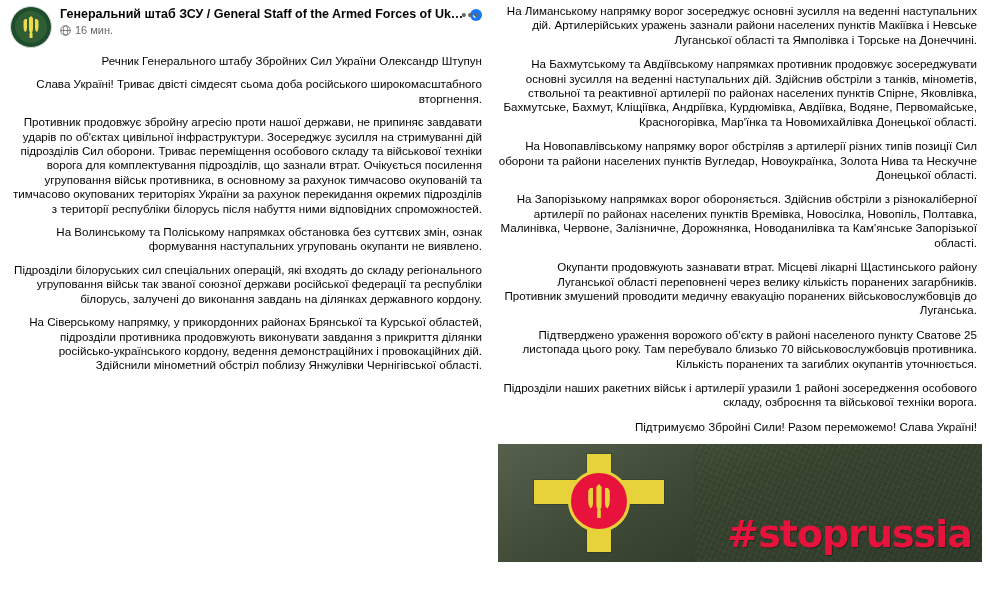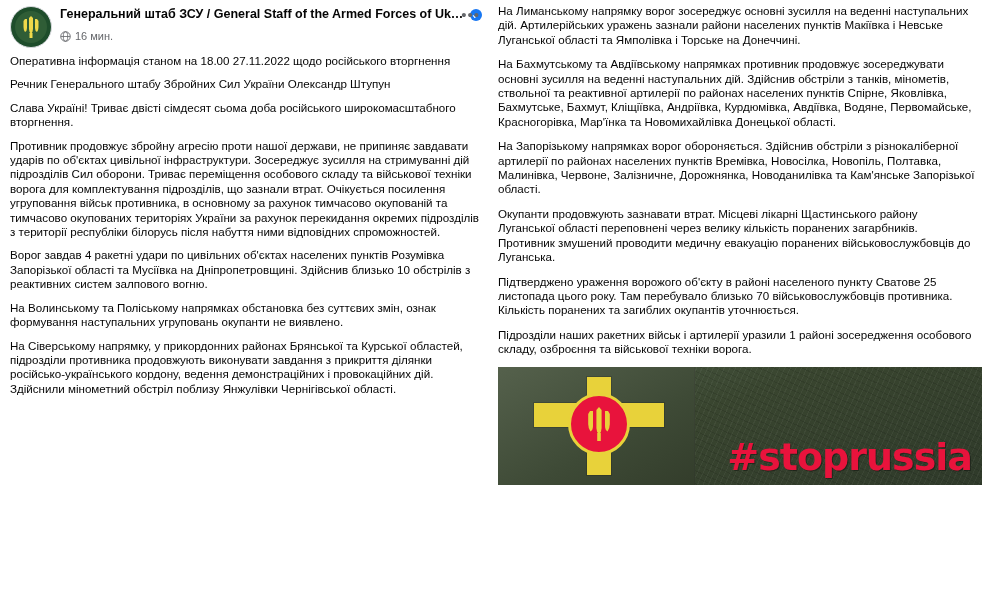--- a/index.html
+++ b/index.html
@@ -97,21 +97,21 @@
     top: 5.2px;
     width: 3px;
     height: 1.6px;
     border-left: 1.6px solid #fff;
     border-bottom: 1.6px solid #fff;
     transform: rotate(-45deg);
   }
   .meta-row {
     display: flex;
     align-items: center;
-    margin-top: 8px;
+    margin-top: 2px;
     color: #65676b;
     font-size: 11px;
   }
   .globe-icon {
     width: 11px;
     height: 11px;
     margin-right: 4px;
     flex: 0 0 11px;
   }
   .menu-dots {
@@ -124,21 +124,21 @@
     line-height: 10px;
     cursor: pointer;
   }
 
   
   p.para {
     margin: 0 0 9px 0;
     font-size: 11.6px;
     line-height: 14.4px;
     color: #050505;
-    text-align: left;
+    text-align: right;
     word-spacing: 0px;
   }
   .col-right p.para {
     margin-bottom: 10px;
   }
 
   
   .post-image {
     position: relative;
     width: 484px;
@@ -243,37 +243,38 @@
               <circle cx="6" cy="6" r="5.2" fill="none" stroke="#65676b" stroke-width="1"></circle>
               <ellipse cx="6" cy="6" rx="2.4" ry="5.2" fill="none" stroke="#65676b" stroke-width="0.9"></ellipse>
               <line x1="0.9" y1="6" x2="11.1" y2="6" stroke="#65676b" stroke-width="0.9"></line>
             </svg>
             <span>16 мин.</span>
           </div>
         </div>
         <div class="menu-dots">•••</div>
       </div>
 
-      <p class="para">Оперативна інформація станом на 18.00 27.11.2022 щодо російського вторгнення</p>
       <p class="para">Речник Генерального штабу Збройних Сил України Олександр Штупун</p>
       <p class="para">Слава Україні! Триває двісті сімдесят сьома доба російського широкомасштабного вторгнення.</p>
       <p class="para">Противник продовжує збройну агресію проти нашої держави, не припиняє завдавати ударів по об'єктах цивільної інфраструктури. Зосереджує зусилля на стримуванні дій підрозділів Сил оборони. Триває переміщення особового складу та військової техніки ворога для комплектування підрозділів, що зазнали втрат. Очікується посилення угруповання військ противника, в основному за рахунок тимчасово окупованій та тимчасово окупованих територіях України за рахунок перекидання окремих підрозділів з території республіки білорусь після набуття ними відповідних спроможностей.</p>
-      <p class="para">Ворог завдав 4 ракетні удари по цивільних об'єктах населених пунктів Розумівка Запорізької області та Мусіївка на Дніпропетровщині. Здійснив близько 10 обстрілів з реактивних систем залпового вогню.</p>
       <p class="para">На Волинському та Поліському напрямках обстановка без суттєвих змін, ознак формування наступальних угруповань окупанти не виявлено.</p>
+      <p class="para">Підрозділи білоруських сил спеціальних операцій, які входять до складу регіонального угруповання військ так званої союзної держави російської федерації та республіки білорусь, залучені до виконання завдань на ділянках державного кордону.</p>
       <p class="para">На Сіверському напрямку, у прикордонних районах Брянської та Курської областей, підрозділи противника продовжують виконувати завдання з прикриття ділянки російсько-українського кордону, ведення демонстраційних і провокаційних дій. Здійснили мінометний обстріл поблизу Янжулівки Чернігівської області.</p>
 
     </div>
 
     <div class="col-right">
       <p class="para">На Лиманському напрямку ворог зосереджує основні зусилля на веденні наступальних дій. Артилерійських уражень зазнали райони населених пунктів Макіївка і Невське Луганської області та Ямполівка і Торське на Донеччині.</p>
       <p class="para">На Бахмутському та Авдіївському напрямках противник продовжує зосереджувати основні зусилля на веденні наступальних дій. Здійснив обстріли з танків, мінометів, ствольної та реактивної артилерії по районах населених пунктів Спірне, Яковлівка, Бахмутське, Бахмут, Кліщіївка, Андріївка, Курдюмівка, Авдіївка, Водяне, Первомайське, Красногорівка, Мар'їнка та Новомихайлівка Донецької області.</p>
+      <p class="para">На Новопавлівському напрямку ворог обстріляв з артилерії різних типів позиції Сил оборони та райони населених пунктів Вугледар, Новоукраїнка, Золота Нива та Нескучне Донецької області.</p>
       <p class="para">На Запорізькому напрямках ворог обороняється. Здійснив обстріли з різнокаліберної артилерії по районах населених пунктів Времівка, Новосілка, Новопіль, Полтавка, Малинівка, Червоне, Залізничне, Дорожнянка, Новоданилівка та Кам'янське Запорізької області.</p>
       <p class="para">Окупанти продовжують зазнавати втрат. Місцеві лікарні Щастинського району Луганської області переповнені через велику кількість поранених загарбників. Противник змушений проводити медичну евакуацію поранених військовослужбовців до Луганська.</p>
       <p class="para">Підтверджено ураження ворожого об'єкту в районі населеного пункту Сватове 25 листопада цього року.  Там перебувало близько 70 військовослужбовців противника. Кількість поранених та загиблих окупантів уточнюється.</p>
       <p class="para">Підрозділи наших ракетних військ і артилерії уразили 1 районі зосередження особового складу, озброєння та військової техніки ворога.</p>
+      <p class="para">Підтримуємо Збройні Сили! Разом переможемо! Слава Україні!</p>
 
       <div class="post-image">
         <div class="img-texture"></div>
         <div class="img-left-panel"></div>
         <div class="cross-v"></div>
         <div class="cross-h"></div>
         <div class="cross-circle">
           <svg class="trident" viewBox="0 0 30 38">
             <path d="M15 2 L17.6 5 L17.6 23 Q17.6 27 15 29 Q12.4 27 12.4 23 L12.4 5 Z" fill="#e8d23a"></path>
             <path d="M6 6 L9 6 L9 21 Q9 25 6.5 26.5 Q4.2 23.5 4.2 19 L4.2 9 Z" fill="#e8d23a"></path>

